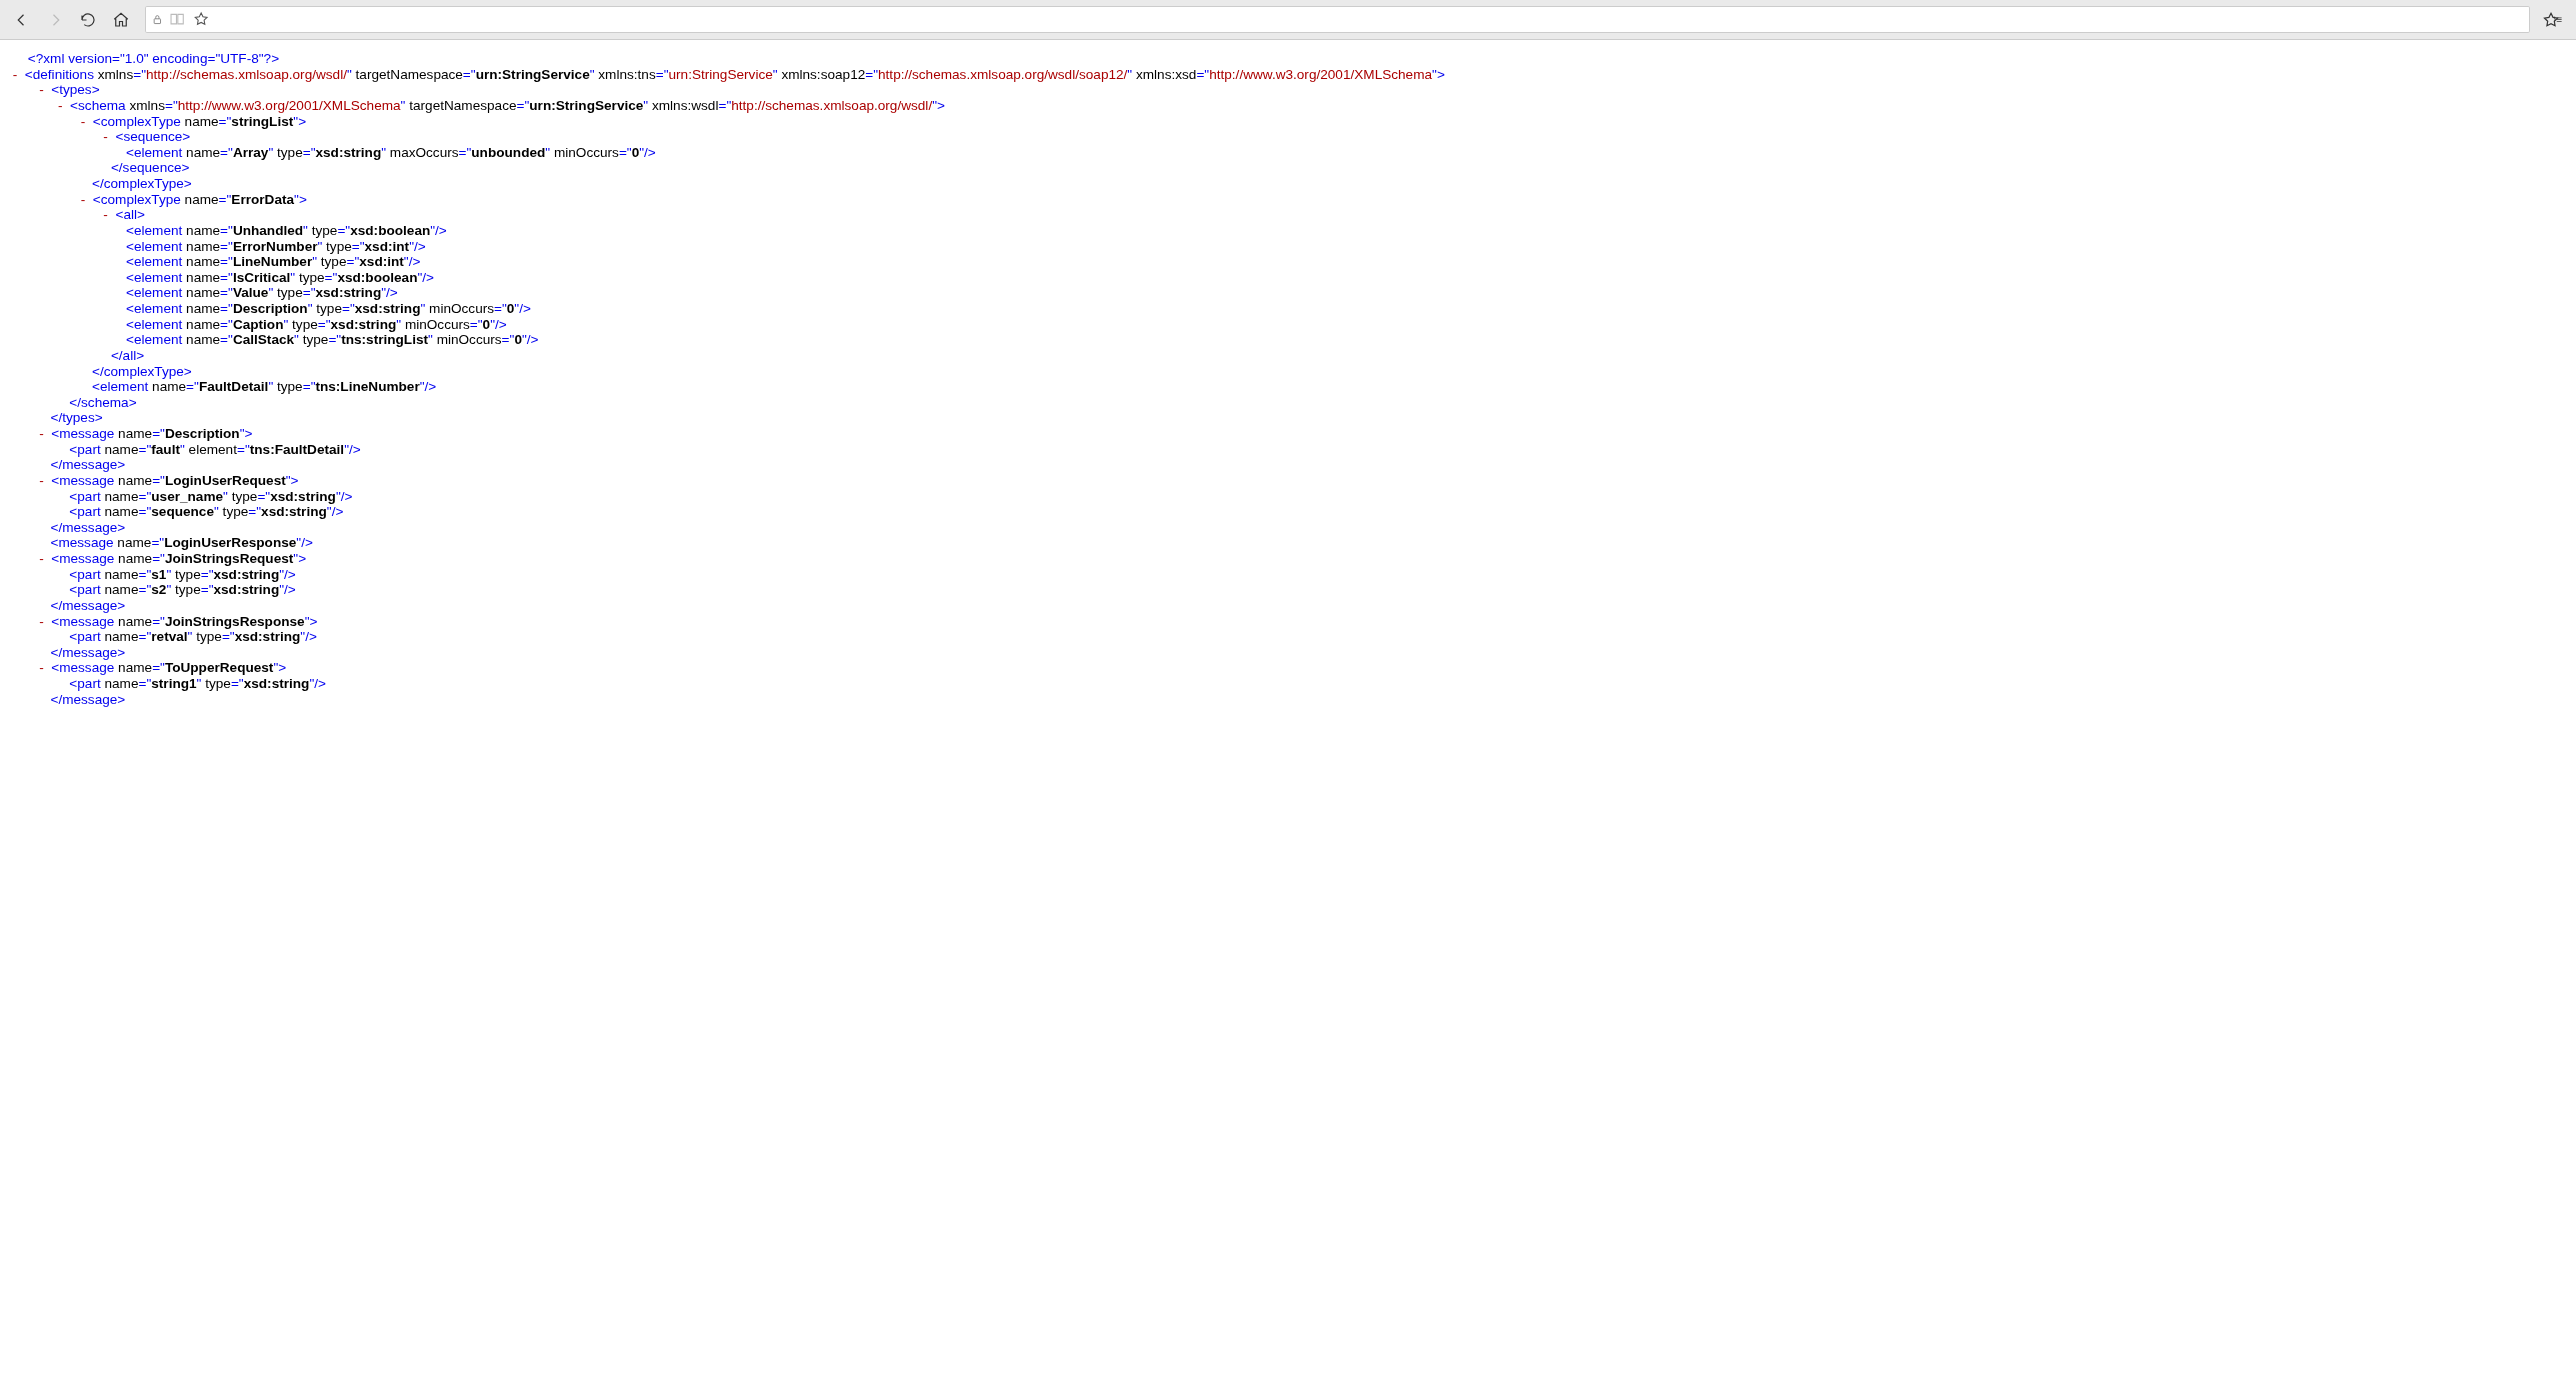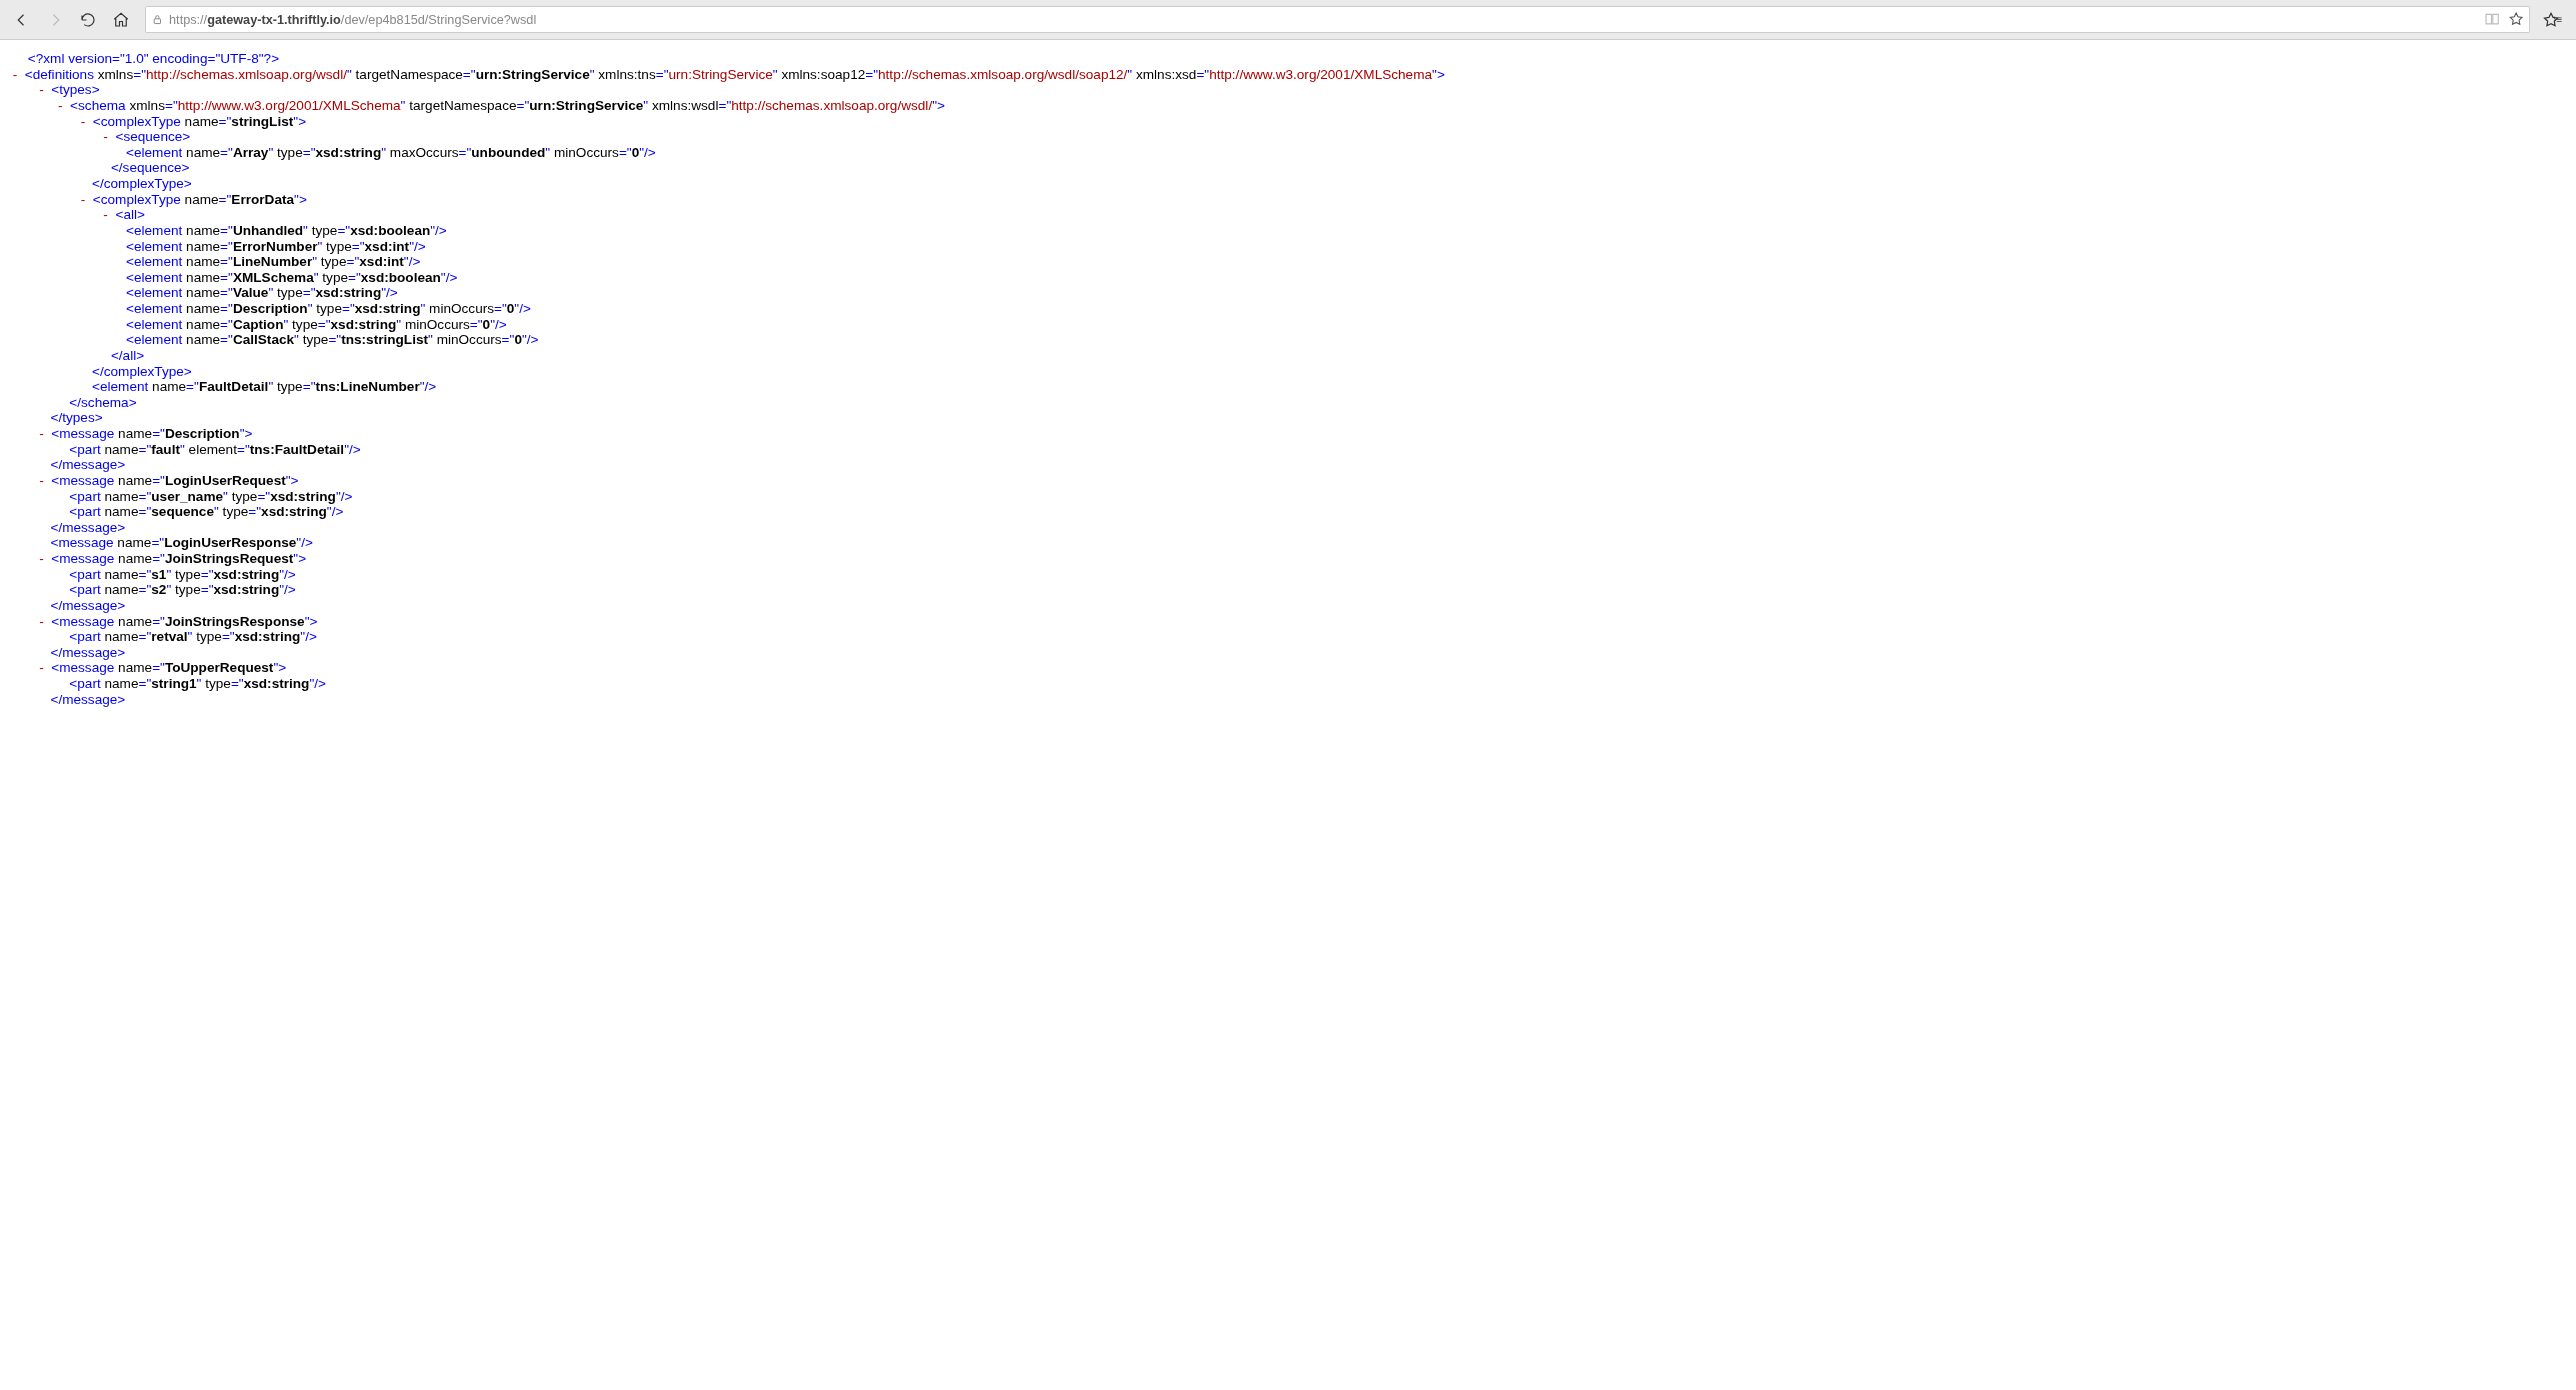--- a/index.html
+++ b/index.html
@@ -62,21 +62,20 @@
         <path d="M3 11l9-8 9 8M5 10v10h5v-6h4v6h5V10"></path>
       </svg>
   </div>
   <div class="addr-wrap">
     <span class="lock">
       <svg viewBox="0 0 24 24" fill="none" stroke="currentColor" stroke-width="1.8">
           <rect x="6" y="11" width="12" height="9" rx="1"></rect>
           <path d="M9 11V8a3 3 0 0 1 6 0v3"></path>
         </svg>
     </span>
-    <span class="addr-url"><span>https://</span><b>gateway-tx-1.thriftly.io</b><span>/dev/ep4b815d/StringService?wsdl</span></span>
     <span class="addr-icons">
       <span class="ic" style="color:#bbb">
         <svg viewBox="0 0 24 24" fill="none" stroke="currentColor" stroke-width="1.6">
             <path d="M3 5h8v14H3zM13 5h8v14h-8z"></path>
           </svg>
       </span>
       <span class="ic">
         <svg viewBox="0 0 24 24" fill="none" stroke="currentColor" stroke-width="1.6">
             <path d="M12 3l2.7 5.5 6 .9-4.3 4.2 1 6-5.4-2.8L6.6 19.6l1-6L3.3 9.4l6-.9z"></path>
           </svg>
@@ -100,21 +99,21 @@
                   <span class="dash">-</span>  <span class="tag-blue">&lt;complexType</span> <span class="attr-name">name</span><span class="q">="</span><span class="attr-val">stringList</span><span class="q">"</span><span class="tag-blue">&gt;</span>
                         <span class="dash">-</span>  <span class="tag-blue">&lt;sequence&gt;</span>
                               <span class="tag-blue">&lt;element</span> <span class="attr-name">name</span><span class="q">="</span><span class="attr-val">Array</span><span class="q">"</span> <span class="attr-name">type</span><span class="q">="</span><span class="attr-val">xsd:string</span><span class="q">"</span> <span class="attr-name">maxOccurs</span><span class="q">="</span><span class="attr-val">unbounded</span><span class="q">"</span> <span class="attr-name">minOccurs</span><span class="q">="</span><span class="attr-val">0</span><span class="q">"</span><span class="tag-blue">/&gt;</span>
                           <span class="tag-blue">&lt;/sequence&gt;</span>
                      <span class="tag-blue">&lt;/complexType&gt;</span>
                   <span class="dash">-</span>  <span class="tag-blue">&lt;complexType</span> <span class="attr-name">name</span><span class="q">="</span><span class="attr-val">ErrorData</span><span class="q">"</span><span class="tag-blue">&gt;</span>
                         <span class="dash">-</span>  <span class="tag-blue">&lt;all&gt;</span>
                               <span class="tag-blue">&lt;element</span> <span class="attr-name">name</span><span class="q">="</span><span class="attr-val">Unhandled</span><span class="q">"</span> <span class="attr-name">type</span><span class="q">="</span><span class="attr-val">xsd:boolean</span><span class="q">"</span><span class="tag-blue">/&gt;</span>
                               <span class="tag-blue">&lt;element</span> <span class="attr-name">name</span><span class="q">="</span><span class="attr-val">ErrorNumber</span><span class="q">"</span> <span class="attr-name">type</span><span class="q">="</span><span class="attr-val">xsd:int</span><span class="q">"</span><span class="tag-blue">/&gt;</span>
                               <span class="tag-blue">&lt;element</span> <span class="attr-name">name</span><span class="q">="</span><span class="attr-val">LineNumber</span><span class="q">"</span> <span class="attr-name">type</span><span class="q">="</span><span class="attr-val">xsd:int</span><span class="q">"</span><span class="tag-blue">/&gt;</span>
-                              <span class="tag-blue">&lt;element</span> <span class="attr-name">name</span><span class="q">="</span><span class="attr-val">XMLSchema</span><span class="q">"</span> <span class="attr-name">type</span><span class="q">="</span><span class="attr-val">xsd:boolean</span><span class="q">"</span><span class="tag-blue">/&gt;</span>
+                              <span class="tag-blue">&lt;element</span> <span class="attr-name">name</span><span class="q">="</span><span class="attr-val">IsCritical</span><span class="q">"</span> <span class="attr-name">type</span><span class="q">="</span><span class="attr-val">xsd:boolean</span><span class="q">"</span><span class="tag-blue">/&gt;</span>
                               <span class="tag-blue">&lt;element</span> <span class="attr-name">name</span><span class="q">="</span><span class="attr-val">Value</span><span class="q">"</span> <span class="attr-name">type</span><span class="q">="</span><span class="attr-val">xsd:string</span><span class="q">"</span><span class="tag-blue">/&gt;</span>
                               <span class="tag-blue">&lt;element</span> <span class="attr-name">name</span><span class="q">="</span><span class="attr-val">Description</span><span class="q">"</span> <span class="attr-name">type</span><span class="q">="</span><span class="attr-val">xsd:string</span><span class="q">"</span> <span class="attr-name">minOccurs</span><span class="q">="</span><span class="attr-val">0</span><span class="q">"</span><span class="tag-blue">/&gt;</span>
                               <span class="tag-blue">&lt;element</span> <span class="attr-name">name</span><span class="q">="</span><span class="attr-val">Caption</span><span class="q">"</span> <span class="attr-name">type</span><span class="q">="</span><span class="attr-val">xsd:string</span><span class="q">"</span> <span class="attr-name">minOccurs</span><span class="q">="</span><span class="attr-val">0</span><span class="q">"</span><span class="tag-blue">/&gt;</span>
                               <span class="tag-blue">&lt;element</span> <span class="attr-name">name</span><span class="q">="</span><span class="attr-val">CallStack</span><span class="q">"</span> <span class="attr-name">type</span><span class="q">="</span><span class="attr-val">tns:stringList</span><span class="q">"</span> <span class="attr-name">minOccurs</span><span class="q">="</span><span class="attr-val">0</span><span class="q">"</span><span class="tag-blue">/&gt;</span>
                           <span class="tag-blue">&lt;/all&gt;</span>
                      <span class="tag-blue">&lt;/complexType&gt;</span>
                      <span class="tag-blue">&lt;element</span> <span class="attr-name">name</span><span class="q">="</span><span class="attr-val">FaultDetail</span><span class="q">"</span> <span class="attr-name">type</span><span class="q">="</span><span class="attr-val">tns:LineNumber</span><span class="q">"</span><span class="tag-blue">/&gt;</span>
                <span class="tag-blue">&lt;/schema&gt;</span>
           <span class="tag-blue">&lt;/types&gt;</span>
        <span class="dash">-</span>  <span class="tag-blue">&lt;message</span> <span class="attr-name">name</span><span class="q">="</span><span class="attr-val">Description</span><span class="q">"</span><span class="tag-blue">&gt;</span>

